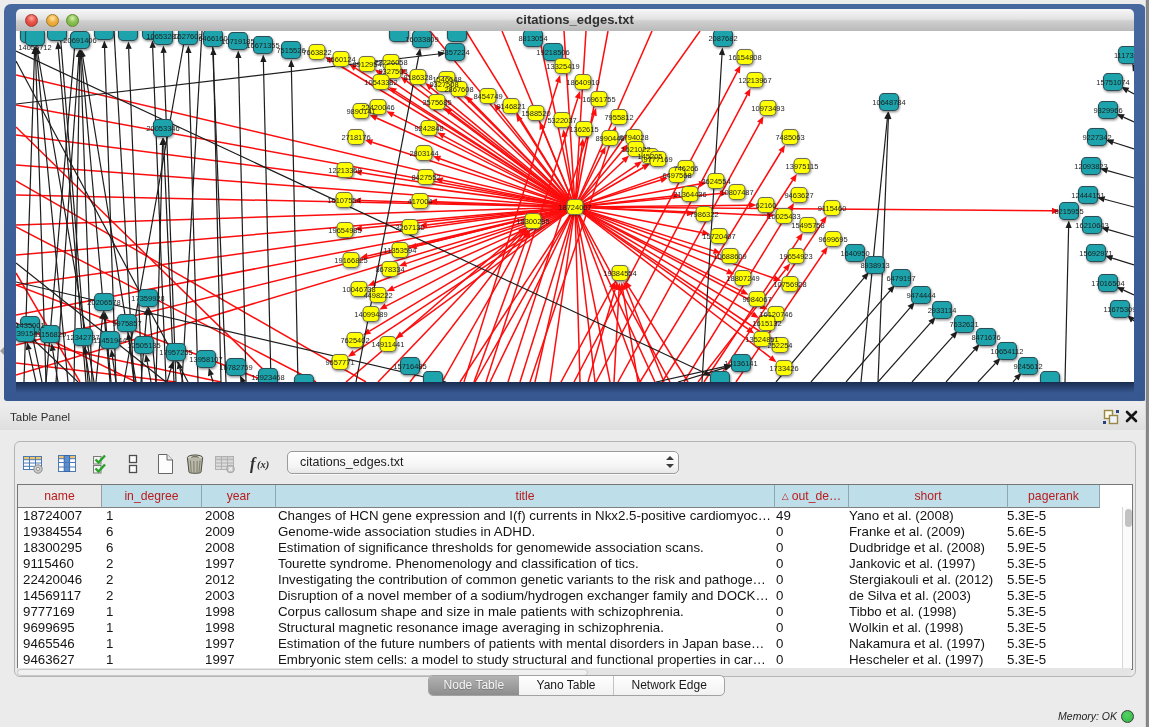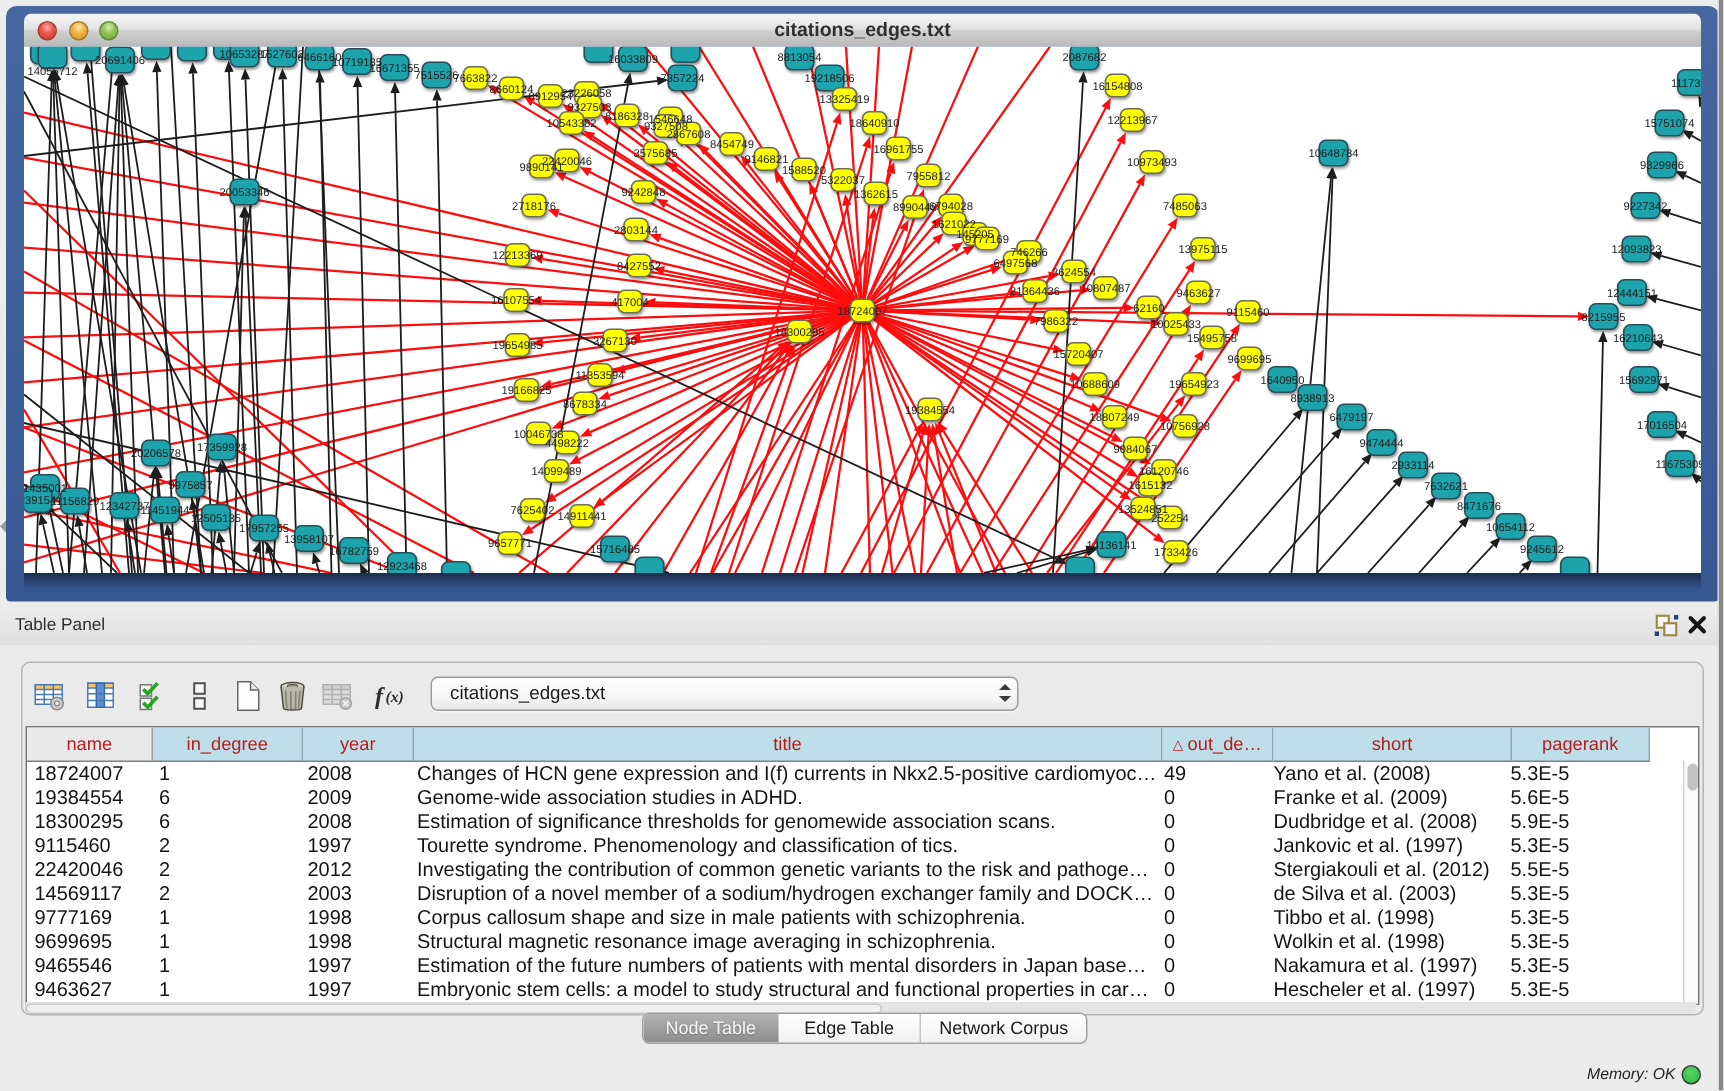--- a/index.html
+++ b/index.html
@@ -805,18 +805,18 @@
       </div>
     </div>
     <div class="abs" id="hscroll">
       <div class="abs" id="hthumb"></div>
     </div>
   </div>
 </div>
 
 <div class="abs" id="tabs">
     <div class="tab selected" style="width: 90px; text-align: center;">Node Table</div>
-    <div class="tab" id="tab-edge" style="width: 95px;">Edge Table</div>
-    <div class="tab" style="width: 110px;">Network Corpus</div>
+    <div class="tab" id="tab-edge" style="width: 95px;">Yano Table</div>
+    <div class="tab" style="width: 110px;">Network Edge</div>
   </div>
 
 <div class="abs" id="memory-label">Memory: OK</div>
 <div class="abs" id="memory-dot"></div>
 
 </body></html>

